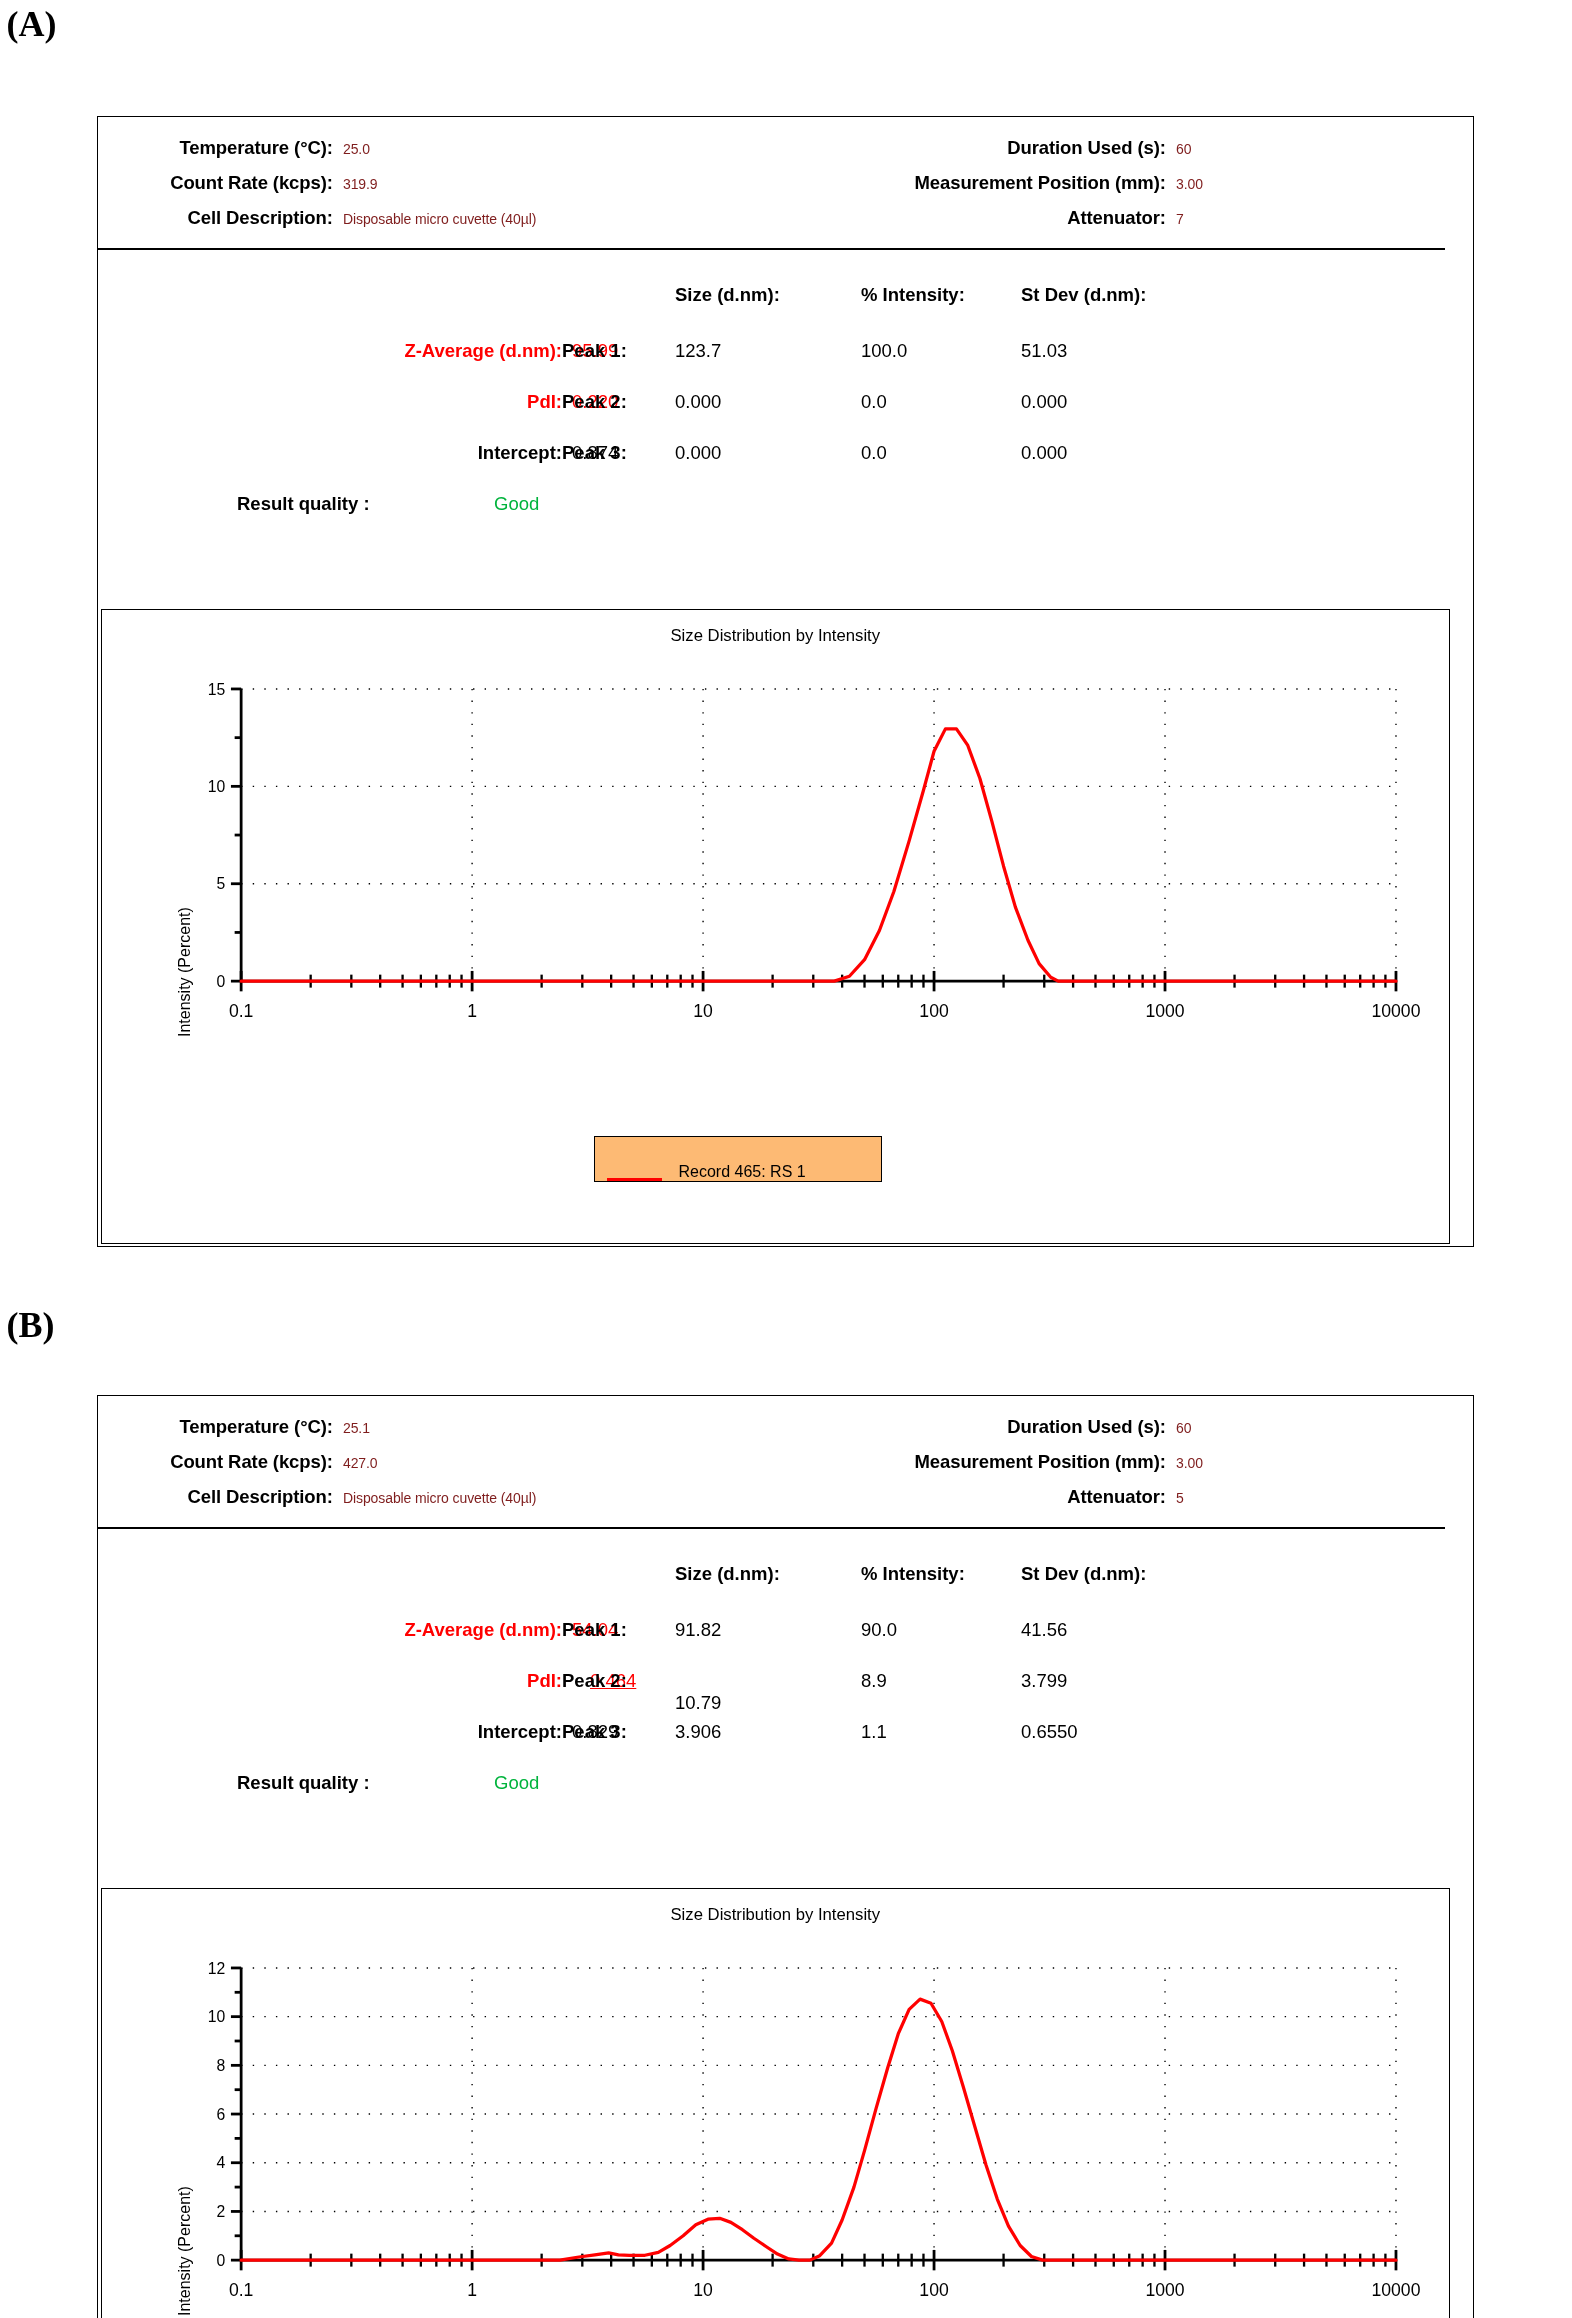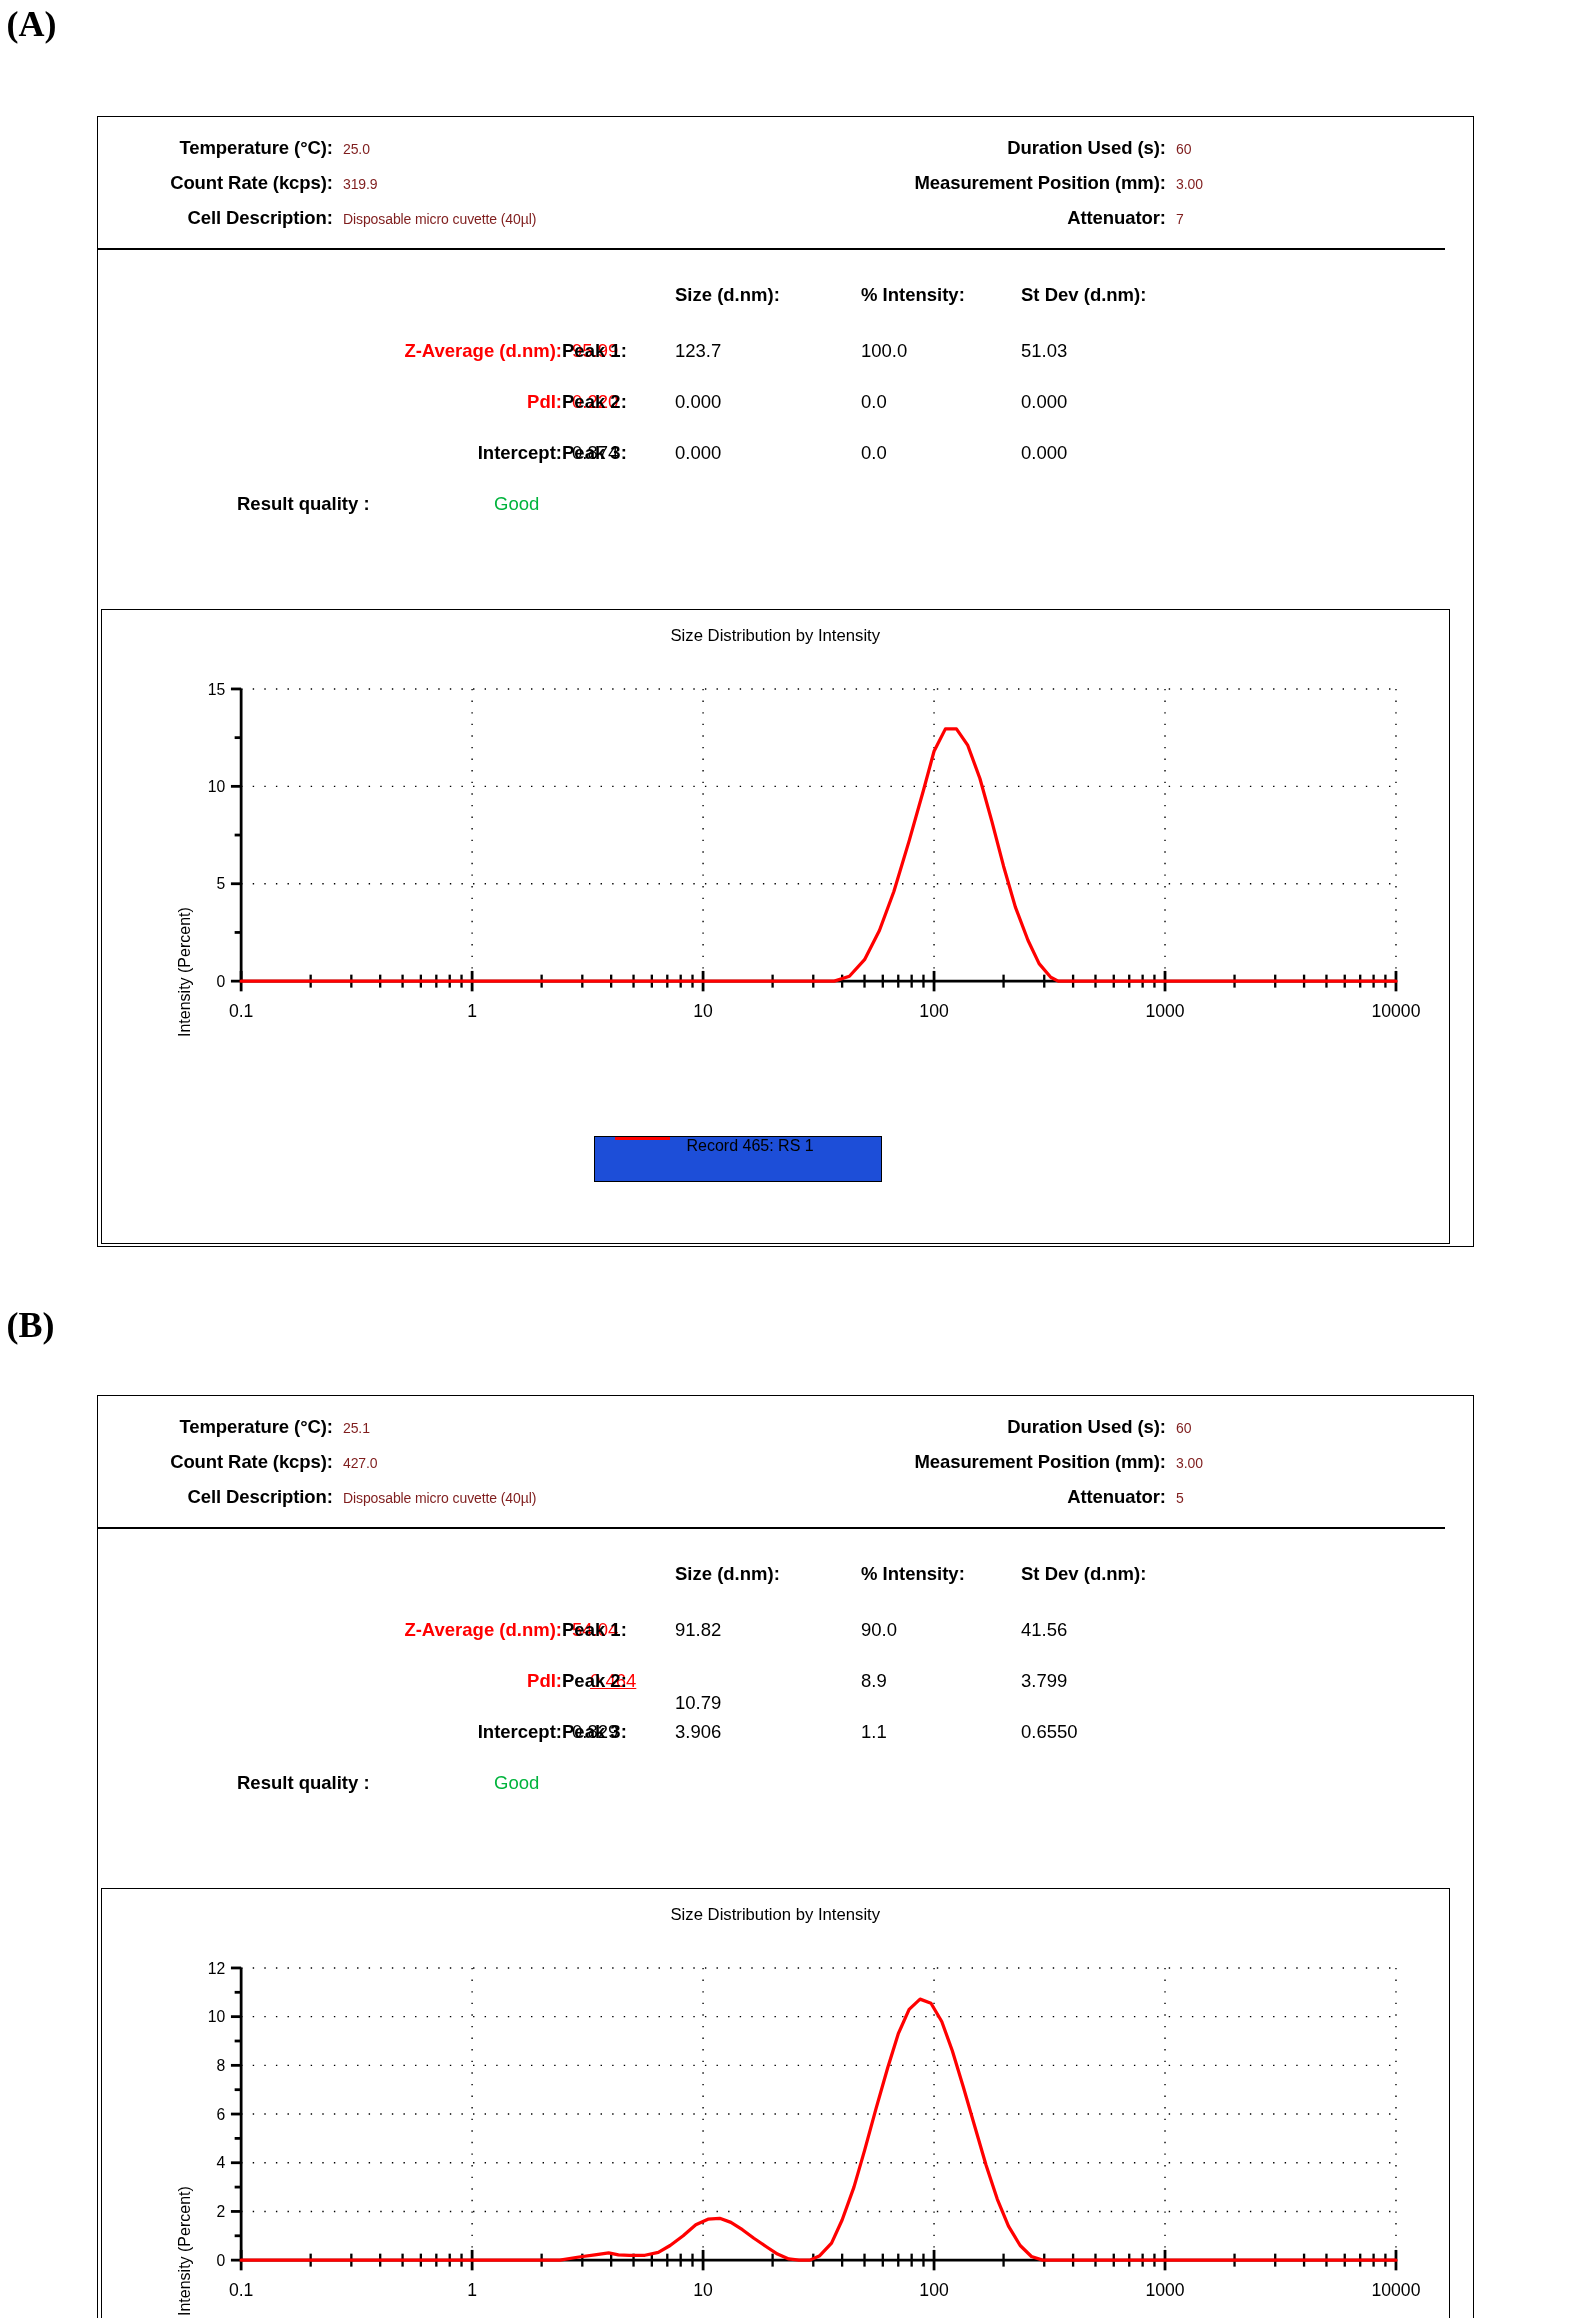--- a/index.html
+++ b/index.html
@@ -134,24 +134,24 @@
     color:#000;
     left:0;
   }
   .plot { position:absolute; }
   .plot svg { display:block; }
 
   .legend {
     position:absolute;
     border:1.9px solid #000;
     box-sizing:border-box;
-    background:#1d4ed8;
+    background:#fdba74;
     display:flex;
-    align-items:flex-start;
-    padding:0 20px;
+    align-items:flex-end;
+    padding:0 12px;
   }
   .legend-swatch {
     width:55px; height:2.8px; background:#ff0000; flex:0 0 auto;
   }
   .legend-text {
     font-size:16px; color:#000; margin-left:16.7px; white-space:nowrap;
   }
 </style>
 </head>
 <body>

